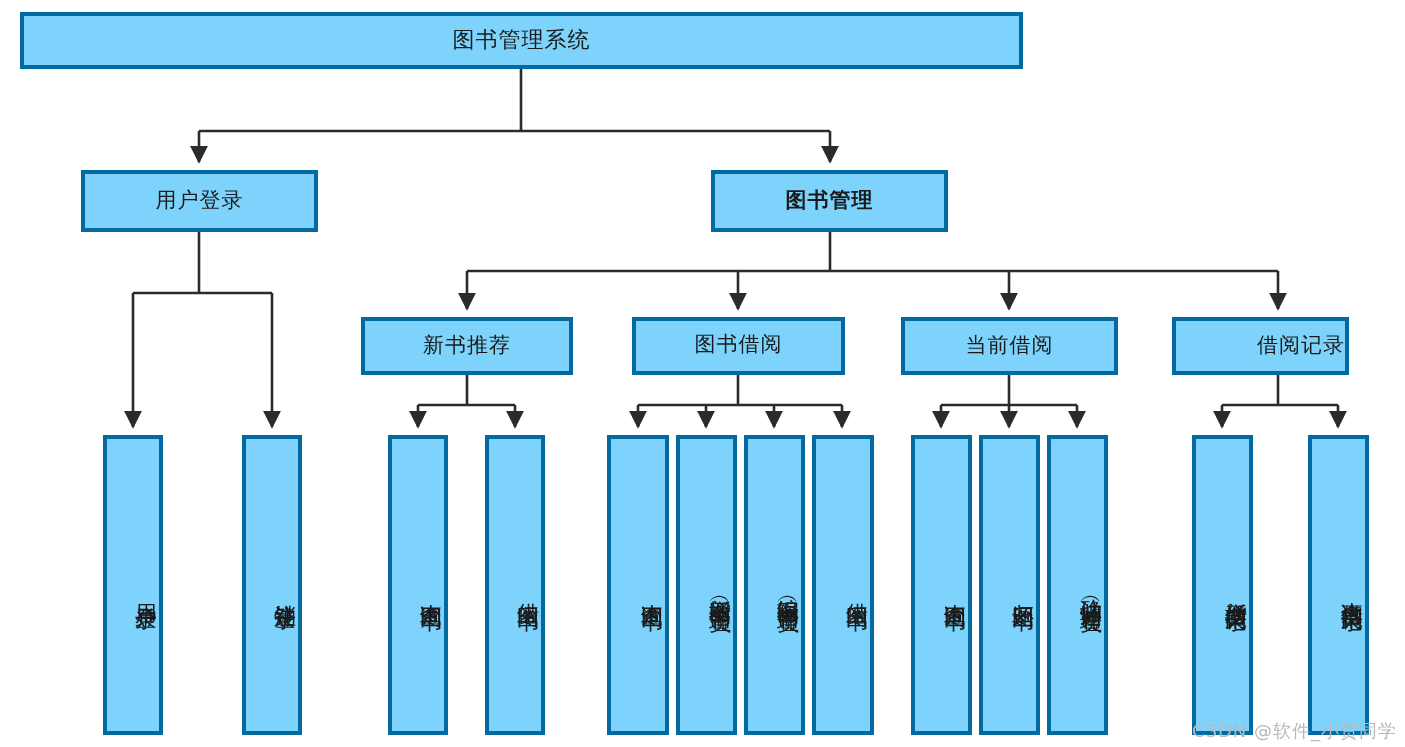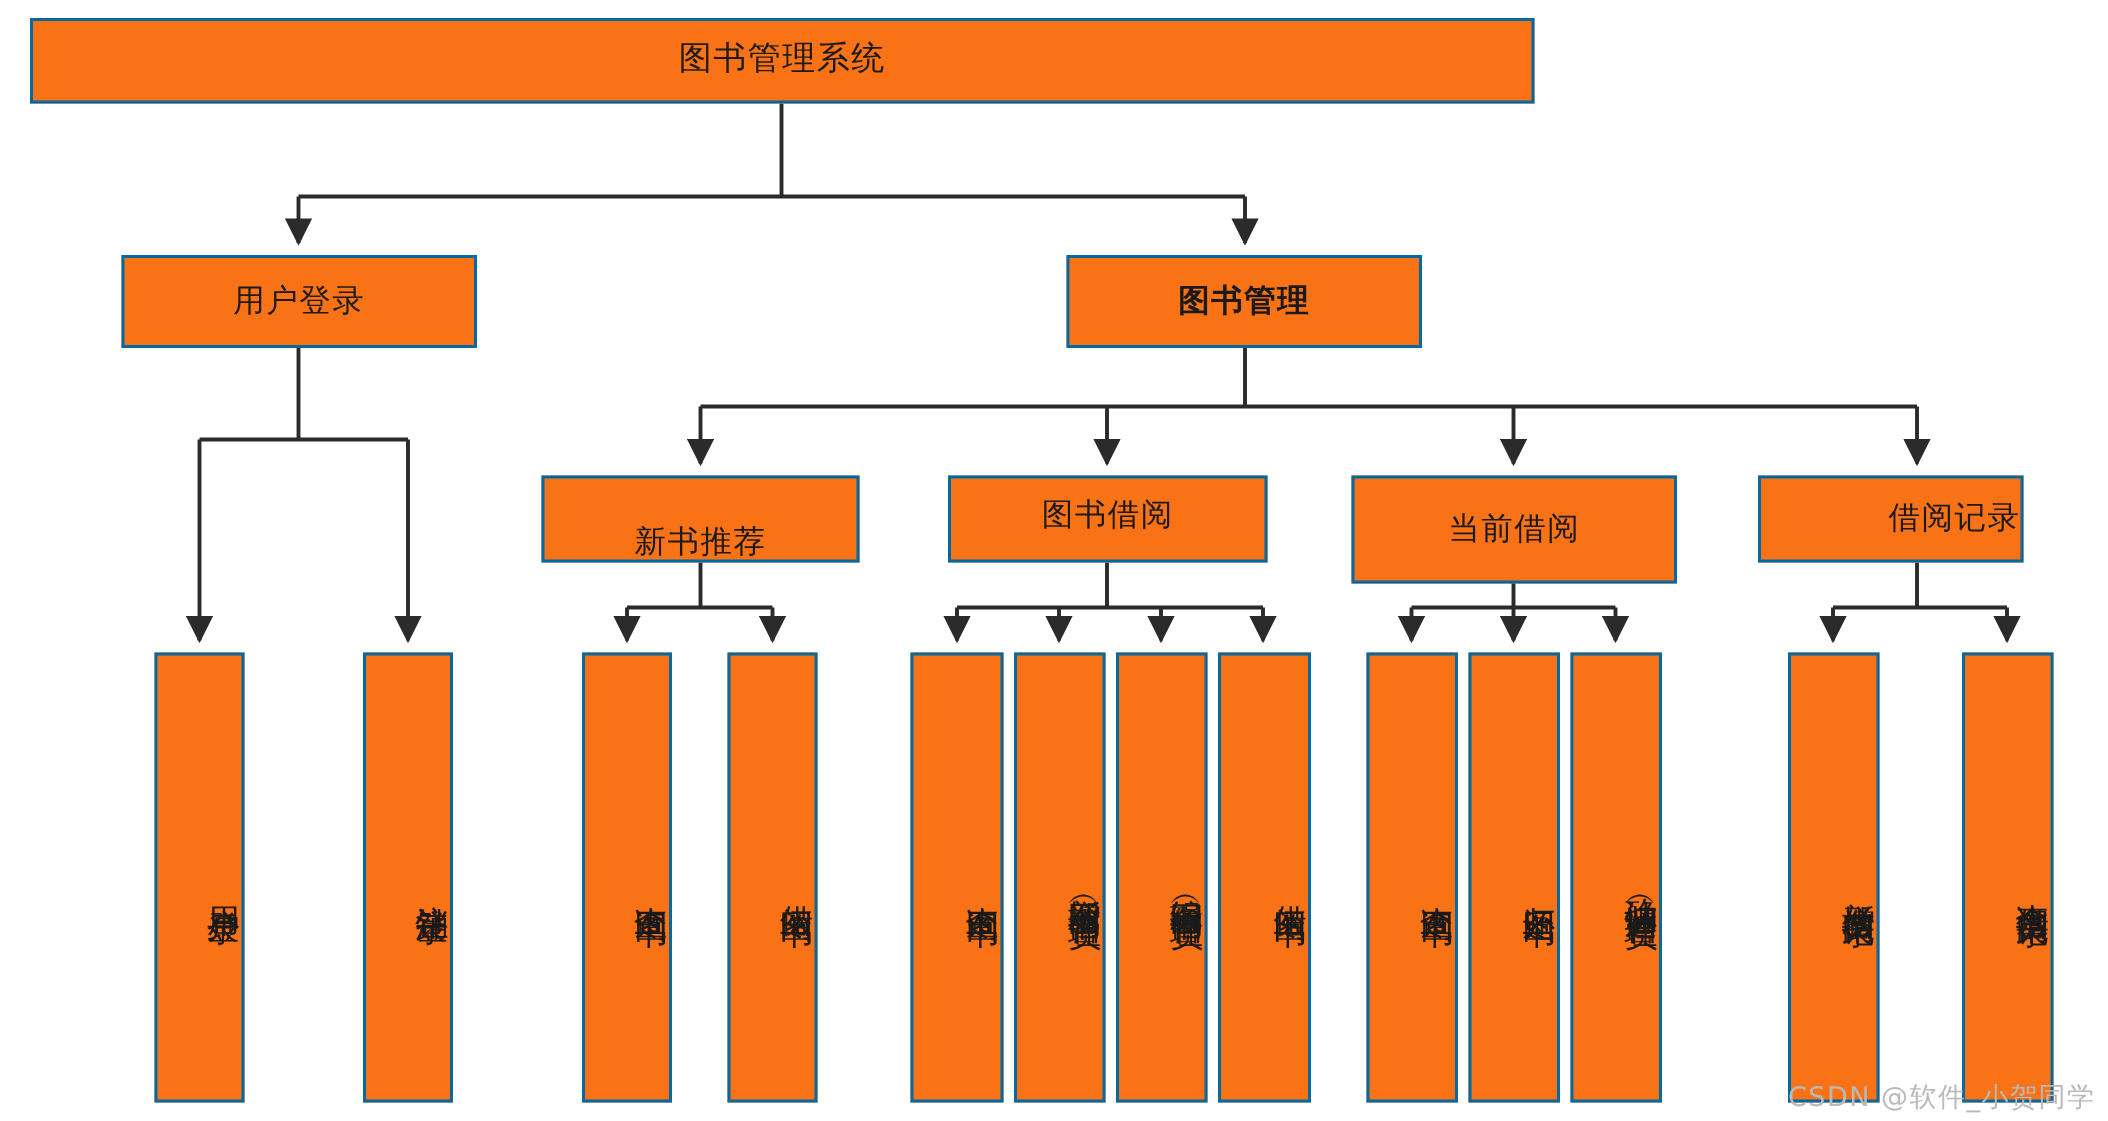--- a/index.html
+++ b/index.html
@@ -18,22 +18,22 @@
   
   #wires{
     position:absolute;
     left:0; top:0;
     width:1405px; height:747px;
     pointer-events:none;
   }
   .node{
     position:absolute;
     box-sizing:border-box;
-    background:#f97316;
-    border:2px solid #0369a1;
+    background:#7dd3fc;
+    border:4px solid #0369a1;
     display:flex;
     align-items:center;
     justify-content:center;
     color:#1a1a1a;
     z-index:2;
   }
   
   .node.h{
     font-size:21px;
     letter-spacing:1px;
@@ -127,27 +127,27 @@
     <span>图书管理系统</span>
   </div>
 
   <div class="node h" style="left:81px; top:170px; width:237px; height:62px;">
     <span>用户登录</span>
   </div>
   <div class="node h" style="left:711px; top:170px; width:237px; height:62px;font-weight:bold;">
     <span>图书管理</span>
   </div>
 
-  <div class="node h" style="left:361px; top:317px; width:212px; height:58px;align-items:flex-end;">
+  <div class="node h" style="left:361px; top:317px; width:212px; height:58px;">
     <span>新书推荐</span>
   </div>
   <div class="node h" style="left:632px; top:317px; width:213px; height:58px;font-family:Liberation Mono, monospace;">
     <span>图书借阅</span>
   </div>
-  <div class="node h" style="left:901px; top:317px; width:217px; height:72px;">
+  <div class="node h" style="left:901px; top:317px; width:217px; height:58px;">
     <span>当前借阅</span>
   </div>
   <div class="node h" style="left:1172px; top:317px; width:177px; height:58px;justify-content:flex-end;">
     <span>借阅记录</span>
   </div>
 
   <div class="node v" style="left:103px; top:435px; width:60px; height:300px;">
     <span class="vtext">用户登录</span>
   </div>
   <div class="node v" style="left:242px; top:435px; width:60px; height:300px;">

